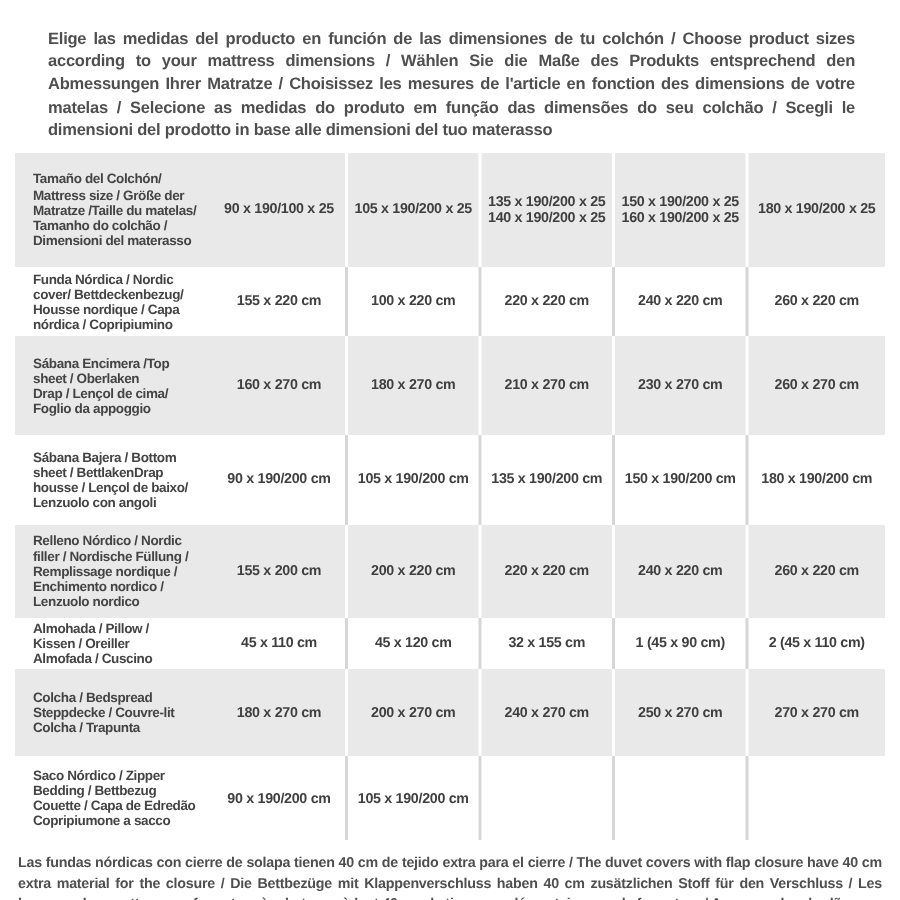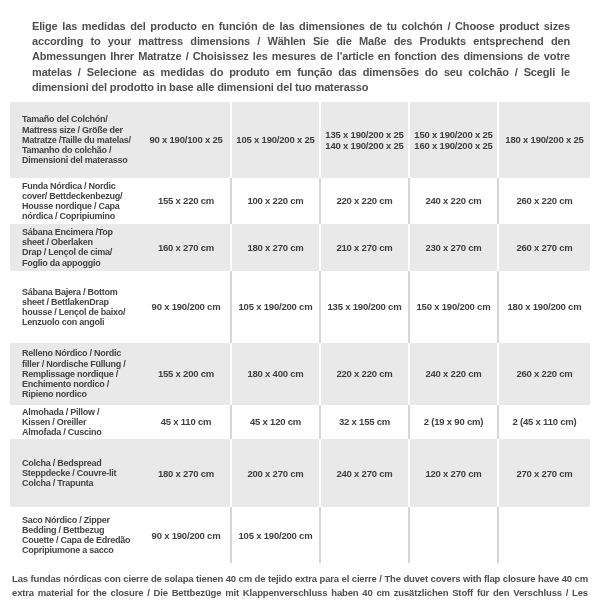--- a/index.html
+++ b/index.html
@@ -23,23 +23,23 @@
     white-space:pre-line;line-height:1.18;padding:2px;
   }
   .size-table td.label{
     text-align:left;padding-left:12px;padding-right:4px;
     font-size:9px;line-height:1.13;letter-spacing:-0.25px;color:#444;
   }
   tr.stripe{background:#e9e9e9;}
   
   .size-table td:nth-child(n+3){border-left:2px solid #d6d6d6;}
   tr.stripe td:nth-child(n+3){border-left-color:#ffffff;}
-  tr.r-h1{height:76px;} tr.r-h2{height:46px;} tr.r-h3{height:47px;}
-  tr.r-h4{height:72px;} tr.r-h5{height:62px;} tr.r-h6{height:32px;}
-  tr.r-h7{height:68px;} tr.r-h8{height:56px;}
+  tr.r-h1{height:76px;} tr.r-h2{height:46px;} tr.r-h3{height:66px;}
+  tr.r-h4{height:60px;} tr.r-h5{height:62px;} tr.r-h6{height:32px;}
+  tr.r-h7{height:58px;} tr.r-h8{height:56px;}
   .footnote{
     margin:9px 12px 0 12px;
     font-size:9.5px;font-weight:bold;line-height:1.4;
     text-align:justify;color:#4f4f4f;letter-spacing:-0.15px;
   }
 </style>
 </head>
 <body>
 
 <div class="intro">Elige las medidas del producto en función de las dimensiones de tu colchón / Choose product sizes according to your mattress dimensions / Wählen Sie die Maße des Produkts entsprechend den Abmessungen Ihrer Matratze / Choisissez les mesures de l'article en fonction des dimensions de votre matelas / Selecione as medidas do produto em função das dimensões do seu colchão / Scegli le dimensioni del prodotto in base alle dimensioni del tuo materasso</div>
@@ -99,45 +99,45 @@
       <td>105 x 190/200 cm</td>
       <td>135 x 190/200 cm</td>
       <td>150 x 190/200 cm</td>
       <td>180 x 190/200 cm</td>
     </tr>
     <tr class="stripe r-h5">
       <td class="label">Relleno Nórdico / Nordic
 filler / Nordische Füllung /
 Remplissage nordique /
 Enchimento nordico /
-Ripieno nordico</td>
+Lenzuolo nordico</td>
       <td>155 x 200 cm</td>
-      <td>180 x 400 cm</td>
+      <td>200 x 220 cm</td>
       <td>220 x 220 cm</td>
       <td>240 x 220 cm</td>
       <td>260 x 220 cm</td>
     </tr>
     <tr class="r-h6">
       <td class="label">Almohada  / Pillow /
 Kissen / Oreiller
 Almofada / Cuscino</td>
       <td>45 x 110 cm</td>
       <td>45 x 120 cm</td>
       <td>32 x 155 cm</td>
-      <td>2 (19 x 90 cm)</td>
+      <td>1 (45 x 90 cm)</td>
       <td>2 (45 x 110 cm)</td>
     </tr>
     <tr class="stripe r-h7">
       <td class="label">Colcha / Bedspread
 Steppdecke / Couvre-lit
 Colcha / Trapunta</td>
       <td>180 x 270 cm</td>
       <td>200 x 270 cm</td>
       <td>240 x 270 cm</td>
-      <td>120 x 270 cm</td>
+      <td>250 x 270 cm</td>
       <td>270 x 270 cm</td>
     </tr>
     <tr class="r-h8">
       <td class="label">Saco Nórdico / Zipper
 Bedding / Bettbezug
 Couette  / Capa de Edredão
 Copripiumone a sacco</td>
       <td>90 x 190/200 cm</td>
       <td>105 x 190/200 cm</td>
       <td></td>

